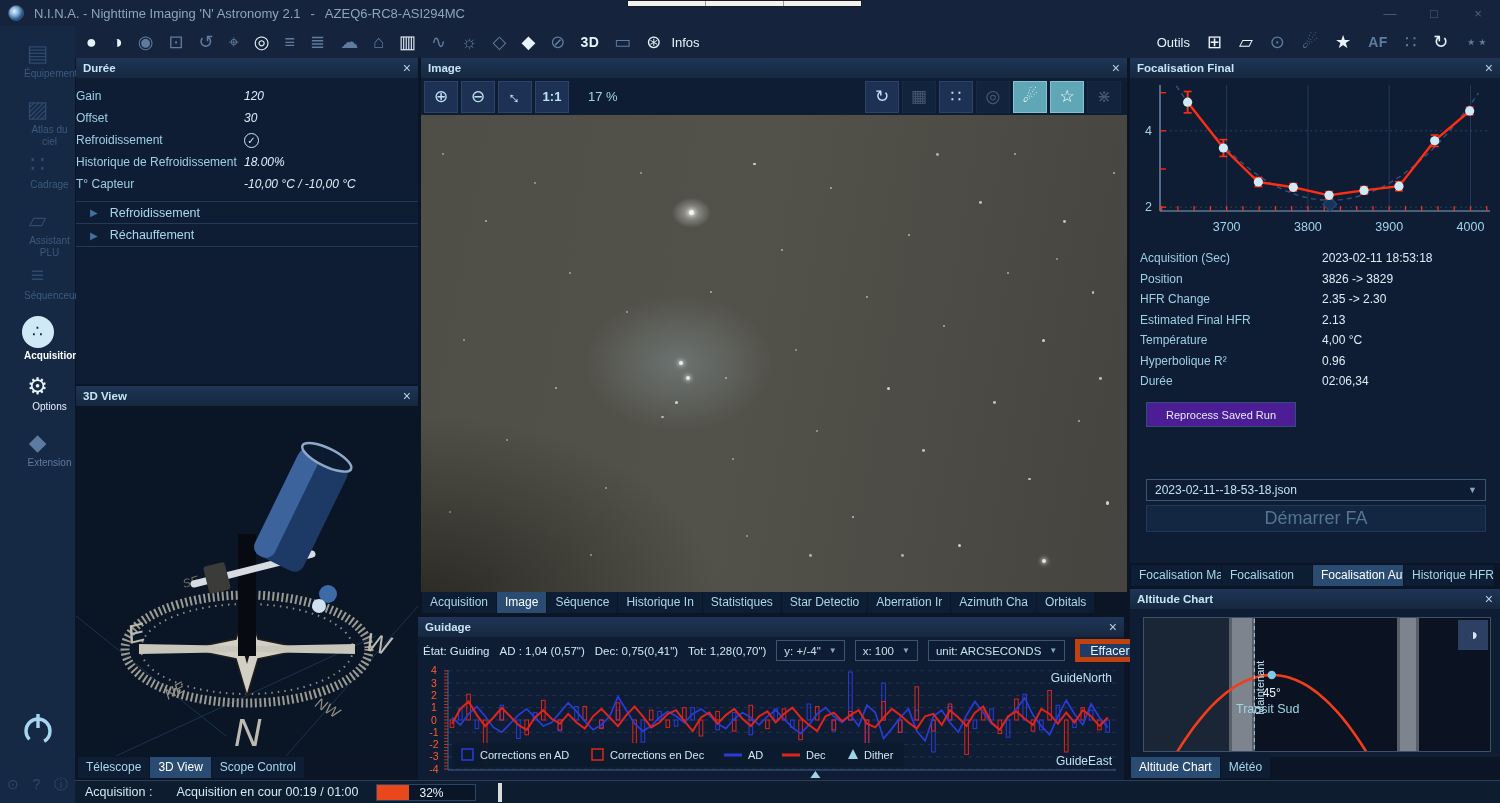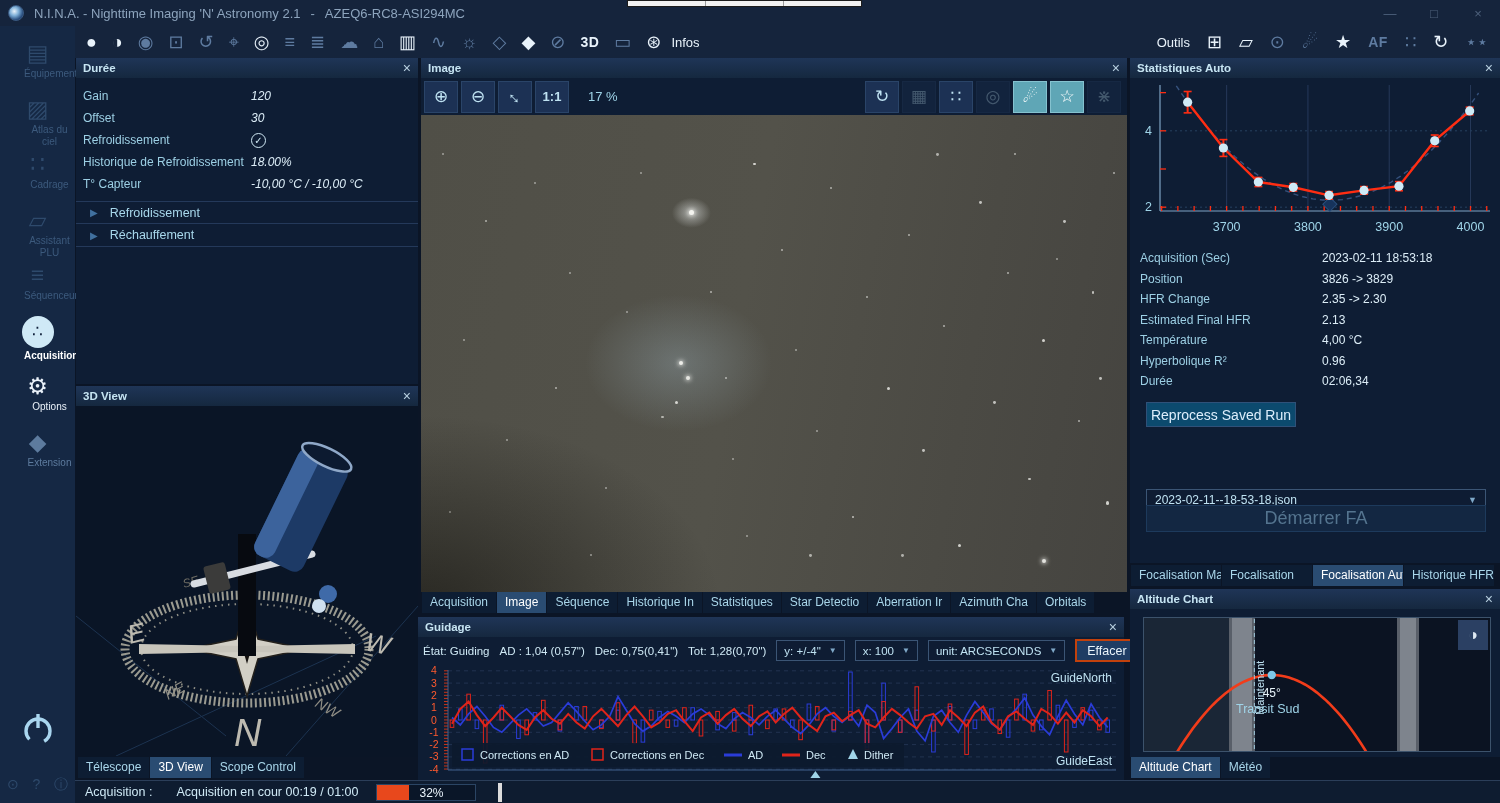--- a/index.html
+++ b/index.html
@@ -43,21 +43,21 @@
   .power-svg{position:absolute;left:19px;top:684px;}
   .side-bottom{position:absolute;left:0;top:750px;width:75px;display:flex;justify-content:space-around;}
   .side-bottom span{color:#2e4a6c;font-size:14px;}
   
   .panel{position:absolute;background:#0e1d34;}
   .panel-header{height:20px;display:flex;align-items:center;justify-content:space-between;
                 padding:0 7px;background:linear-gradient(#1f3557,#15283f);}
   .panel-title{font-size:11.5px;font-weight:bold;color:#c6e4f2;white-space:nowrap;}
   .close-x{color:#b8d0e0;font-size:14px;line-height:14px;}
   
-  .cam-row{display:flex;height:22px;align-items:center;padding-left:7px;font-size:12px;}
+  .cam-row{display:flex;height:22px;align-items:center;padding-left:0;font-size:12px;}
   .cam-row .l{width:168px;color:#9ccfe4;}
   .cam-row .v{color:#dcedf7;font-style:italic;}
   .check-circle{width:15px;height:15px;border:1.5px solid #cfe8f4;border-radius:50%;color:#cfe8f4;
                 font-size:10px;display:flex;align-items:center;justify-content:center;}
   .expander{display:flex;align-items:center;height:23px;padding-left:14px;gap:12px;
             border-bottom:1px solid #24395a;font-size:12.5px;color:#a8d8ec;}
   .expander:first-of-type{border-top:1px solid #24395a;}
   .expander .tri{color:#41719f;font-size:10px;}
   
   .tab{display:inline-block;height:21px;line-height:21px;padding:0 8px;font-size:12px;
@@ -81,27 +81,27 @@
       radial-gradient(26px 20px at 38.3% 20.5%, rgba(238,242,242,0.55), rgba(238,242,242,0) 75%),
       radial-gradient(430px 280px at 0% 104%, rgba(16,15,11,0.62), rgba(16,15,11,0) 70%),
       linear-gradient(100deg,#504f47 0%,#53524a 45%,#4b4a44 75%,#454440 100%);}
   .star{position:absolute;background:#f4f4ef;border-radius:50%;}
   
   .guide-stats{height:27px;display:flex;align-items:center;gap:10px;padding-left:5px;font-size:11.5px;}
   .gs-text{color:#cfe9f5;white-space:nowrap;}
   .dd{height:21px;border:1px solid #3b5575;background:#0e1c33;color:#bfe2f2;font-size:11.5px;
       display:flex;align-items:center;padding:0 7px;gap:8px;white-space:nowrap;}
   .dd .caret{color:#7fa8c8;font-size:8px;}
-  .btn{background:#1f3d64;border:2px solid #c2410c;color:#eaf5fc;font-size:12.5px;height:23px;
+  .btn{background:#1f3d64;border:5px solid #c2410c;color:#eaf5fc;font-size:12.5px;height:23px;
        display:flex;align-items:center;padding:0 10px;}
   
   .focus-row{display:flex;height:20.5px;align-items:center;padding-left:10px;font-size:12px;}
   .focus-row .l{width:182px;color:#9ccfe4;}
   .focus-row .v{color:#dcedf7;}
-  .big-btn{position:absolute;background:#0c4a6e;border:1px solid #2f5179;color:#ddeefc;font-size:14px;
+  .big-btn{position:absolute;background:#4c1d95;border:1px solid #2f5179;color:#ddeefc;font-size:11px;
            display:flex;align-items:center;justify-content:center;}
   .big-btn.disabled{background:#132742;border-color:#1d3least;border-color:#1d3a5c;color:#54748f;font-size:18px;}
   .file-dd{position:absolute;height:22px;border:1px solid #3b5575;background:#0e1c33;color:#bfe2f2;
            font-size:12px;display:flex;align-items:center;justify-content:space-between;padding:0 8px;}
   
   #alt-chart{position:absolute;left:13px;top:28px;width:348px;height:135px;}
   .moon-btn{position:absolute;right:12px;top:31px;width:30px;height:30px;background:#2b4063;
             display:flex;align-items:center;justify-content:center;color:#dfe9f2;font-size:16px;}
   
   .statusbar{position:absolute;left:75px;top:780px;width:1425px;height:23px;background:#0e1c30;
@@ -550,21 +550,21 @@
           <line x1="362" y1="89" x2="380" y2="89" stroke="#e0241a" stroke-width="3"></line>
           <text x="386" y="93" fill="#cfe9f5" font-size="11">Dec</text>
           <polygon points="428,93 433,83 438,93" fill="#9fd4e8"></polygon>
           <text x="444" y="93" fill="#cfe9f5" font-size="11">Dither</text>
           <polygon points="390.40000000000003,112 395.40000000000003,105 400.40000000000003,112" fill="#9fd4e8"></polygon>
         </svg></div>
   </div>
 
   <div class="panel" style="left:1130px;top:58px;width:370px;height:505px;">
     <div class="panel-header">
-      <span class="panel-title">Statistiques Auto</span>
+      <span class="panel-title">Focalisation Final</span>
       <span class="close-x">×</span>
     </div>
     <div id="focus-chart" style="position:absolute;left:2px;top:21px;"><svg width="366" height="166" viewBox="0 0 366 166">
           <line x1="94.65024630541872" y1="6" x2="94.65024630541872" y2="132" stroke="#26395a" stroke-width="1"></line>
           <text x="94.65024630541872" y="152" text-anchor="middle" fill="#9fd4e8" font-size="12.5">3700</text>
           <line x1="175.93103448275863" y1="6" x2="175.93103448275863" y2="132" stroke="#26395a" stroke-width="1"></line>
           <text x="175.93103448275863" y="152" text-anchor="middle" fill="#9fd4e8" font-size="12.5">3800</text>
           <line x1="257.2118226600985" y1="6" x2="257.2118226600985" y2="132" stroke="#26395a" stroke-width="1"></line>
           <text x="257.2118226600985" y="152" text-anchor="middle" fill="#9fd4e8" font-size="12.5">3900</text>
           <line x1="338.4926108374384" y1="6" x2="338.4926108374384" y2="132" stroke="#26395a" stroke-width="1"></line>
@@ -664,21 +664,21 @@
         <div class="focus-row">
           <span class="l">Hyperbolique R²</span>
           <span class="v">0.96</span>
         </div>
         <div class="focus-row">
           <span class="l">Durée</span>
           <span class="v">02:06,34</span>
         </div>
       </div>
     <div class="big-btn" style="left:16px;top:344px;width:150px;height:25px;">Reprocess Saved Run</div>
-    <div class="file-dd" style="left:16px;top:431px;width:340px;">
+    <div class="file-dd" style="left:16px;top:421px;width:340px;">
       <span>2023-02-11--18-53-18.json</span>
       <span class="caret" style="color:#7fa8c8;font-size:9px;">▼</span>
     </div>
     <div class="big-btn disabled" style="left:16px;top:447px;width:340px;height:27px;">Démarrer FA</div>
   </div>
 
   <div class="tabs-row" id="right-tabs" style="left:1131px;top:565px;"><span class="tab rtab">Focalisation Ma</span><span class="tab rtab">Focalisation</span><span class="tab rtab active">Focalisation Aut</span><span class="tab rtab">Historique HFR</span></div>
 
   <div class="panel" style="left:1130px;top:589px;width:370px;height:168px;">
     <div class="panel-header">

